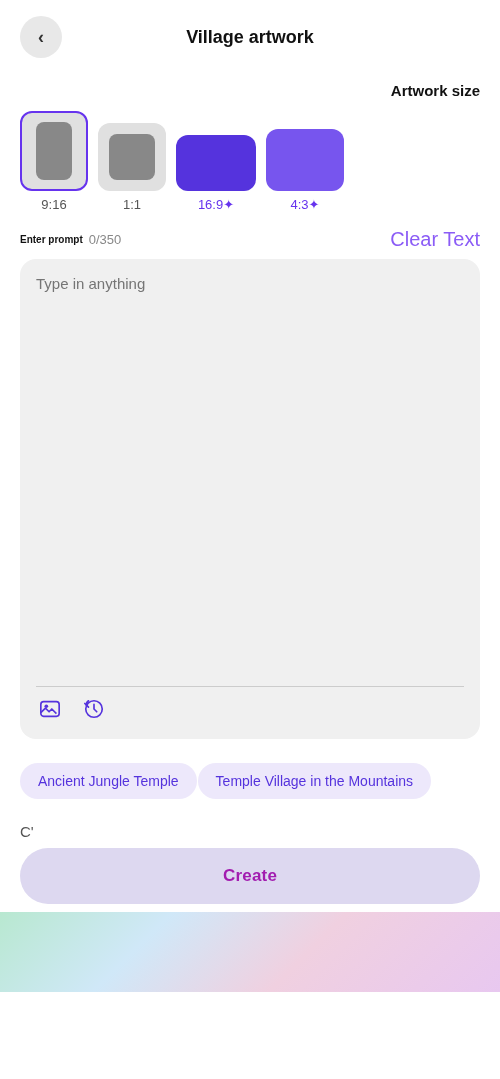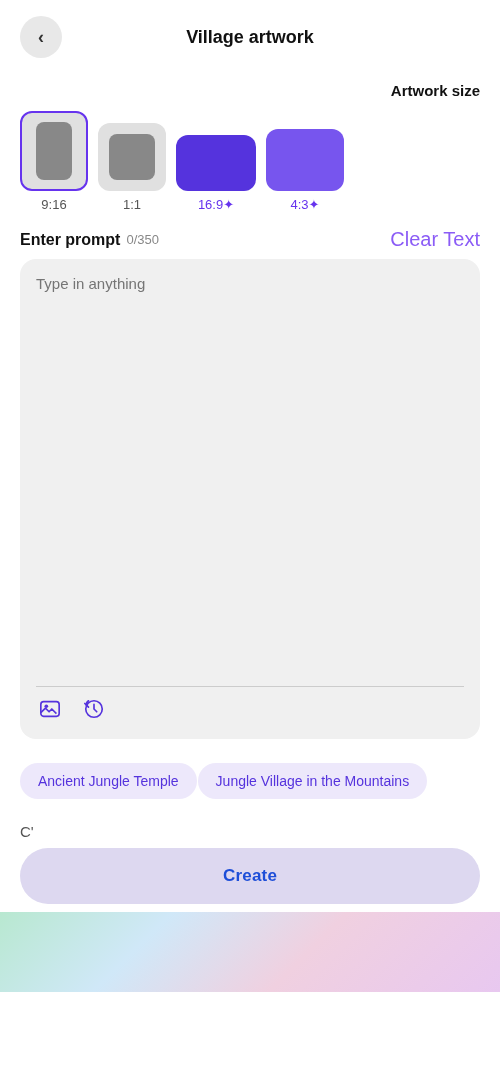--- a/index.html
+++ b/index.html
@@ -146,21 +146,21 @@
     }
 
     .prompt-header {
       display: flex;
       align-items: center;
       justify-content: space-between;
       margin-bottom: 8px;
     }
 
     .prompt-label {
-      font-size: 16px;
+      font-size: 10px;
       font-weight: 600;
       color: #111;
     }
 
     .prompt-count {
       font-size: 13px;
       color: #888;
       margin-left: 6px;
       text-align: center;
     }
@@ -258,21 +258,21 @@
     }
 
     .create-btn {
       width: 100%;
       background: #ddd8f0;
       border: none;
       border-radius: 999px;
       padding: 18px;
       font-size: 17px;
       font-weight: 600;
-      color: #1d4ed8;
+      color: #a21caf;
       cursor: pointer;
       letter-spacing: 0.2px;
       text-align: center;
     }
 
     
     .bottom-preview {
       width: 100%;
       height: 80px;
       background: linear-gradient(135deg, #b8e8d0 0%, #d0e8f8 30%, #f0d0e0 60%, #e8c8f0 100%);
@@ -353,21 +353,21 @@
           <path d="M4 8 L2 6" stroke="#5533dd" stroke-width="1.8" stroke-linecap="round"></path>
           <path d="M4 8 L6 10" stroke="#5533dd" stroke-width="1.8" stroke-linecap="round"></path>
         </svg>
       </div>
     </div>
   </div>
 </div>
 
 <div class="suggestions">
   <button class="chip">Ancient Jungle Temple</button>
-  <button class="chip">Jungle Village in the Mountains</button>
+  <button class="chip">Temple Village in the Mountains</button>
 </div>
 
 <div class="bottom-area">
   <div class="bottom-label">C'</div>
   <button class="create-btn">Create</button>
 </div>
 
 <div class="bottom-preview"></div>
 
 </body></html>

